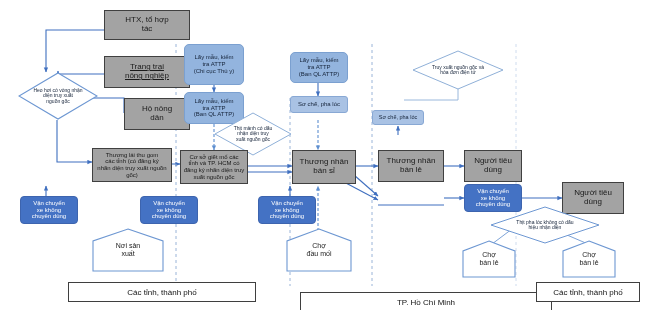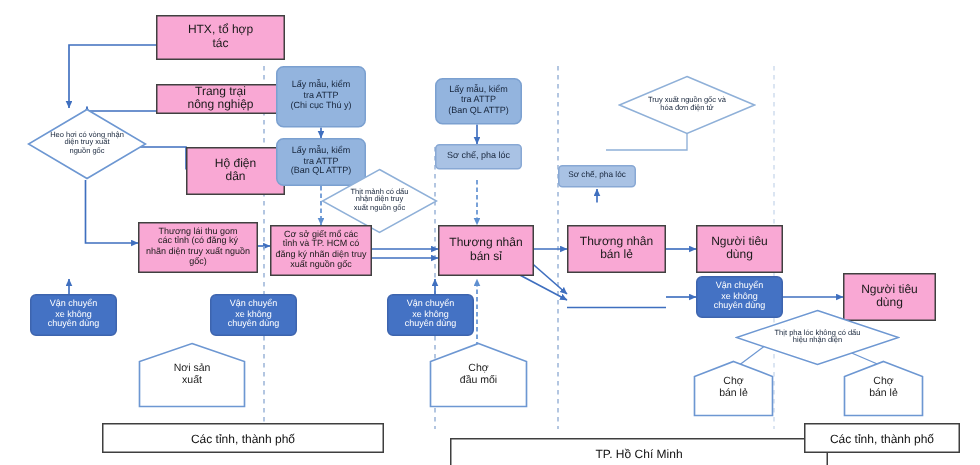--- a/index.html
+++ b/index.html
@@ -16,21 +16,21 @@
     position:absolute;
     box-sizing:border-box;
     display:flex;align-items:center;justify-content:center;
     text-align:center;
     line-height:1.12;
     white-space:pre-line;
     overflow:hidden;
   }
   
   .rect{
-    background:#f9a8d4;
+    background:#a3a3a3;
     border:1px solid #404040;
     color:#1a1a1a;
   }
   
   .blue{
     background:#4472c4;
     border:1px solid #3d64ae;
     border-radius:4px;
     color:#ffffff;
   }
@@ -163,24 +163,24 @@
       <path d="M516,226 L492,244" stroke="#6d97d2" stroke-width="0.9"></path>
       <path d="M546,226 L588,244" stroke="#6d97d2" stroke-width="0.9"></path>
 
       <path d="M378,205 L444,205" stroke="#3f6fbf" stroke-width="1"></path>
     </g>
   </svg>
 
   <div class="node rect t8" style="left:104px;top:10px;width:86px;height:30px;">HTX, tổ hợp
 tác</div>
 
-  <div class="node rect t8" style="left:104px;top:56px;width:86px;height:20px;">Trang trại
+  <div class="node rect t8" style="left:104px;top:56px;width:86px;height:32px;text-decoration:underline;">Trang trại
 nông nghiệp</div>
 
-  <div class="node rect t8" style="left:124px;top:98px;width:66px;height:32px;">Hộ điện
+  <div class="node rect t8" style="left:124px;top:98px;width:66px;height:32px;">Hộ nông
 dân</div>
 
   <div class="diamond t5" style="left:18px;top:72px;width:80px;height:48px;">
     <svg viewBox="0 0 80 48" preserveAspectRatio="none">
       <polygon points="40,1 79,24 40,47 1,24" fill="#ffffff" stroke="#6d97d2" stroke-width="1.1"></polygon>
     </svg>
     <span>Heo hơi có vòng nhận
 diện truy xuất
 nguồn gốc</span>
   </div>

